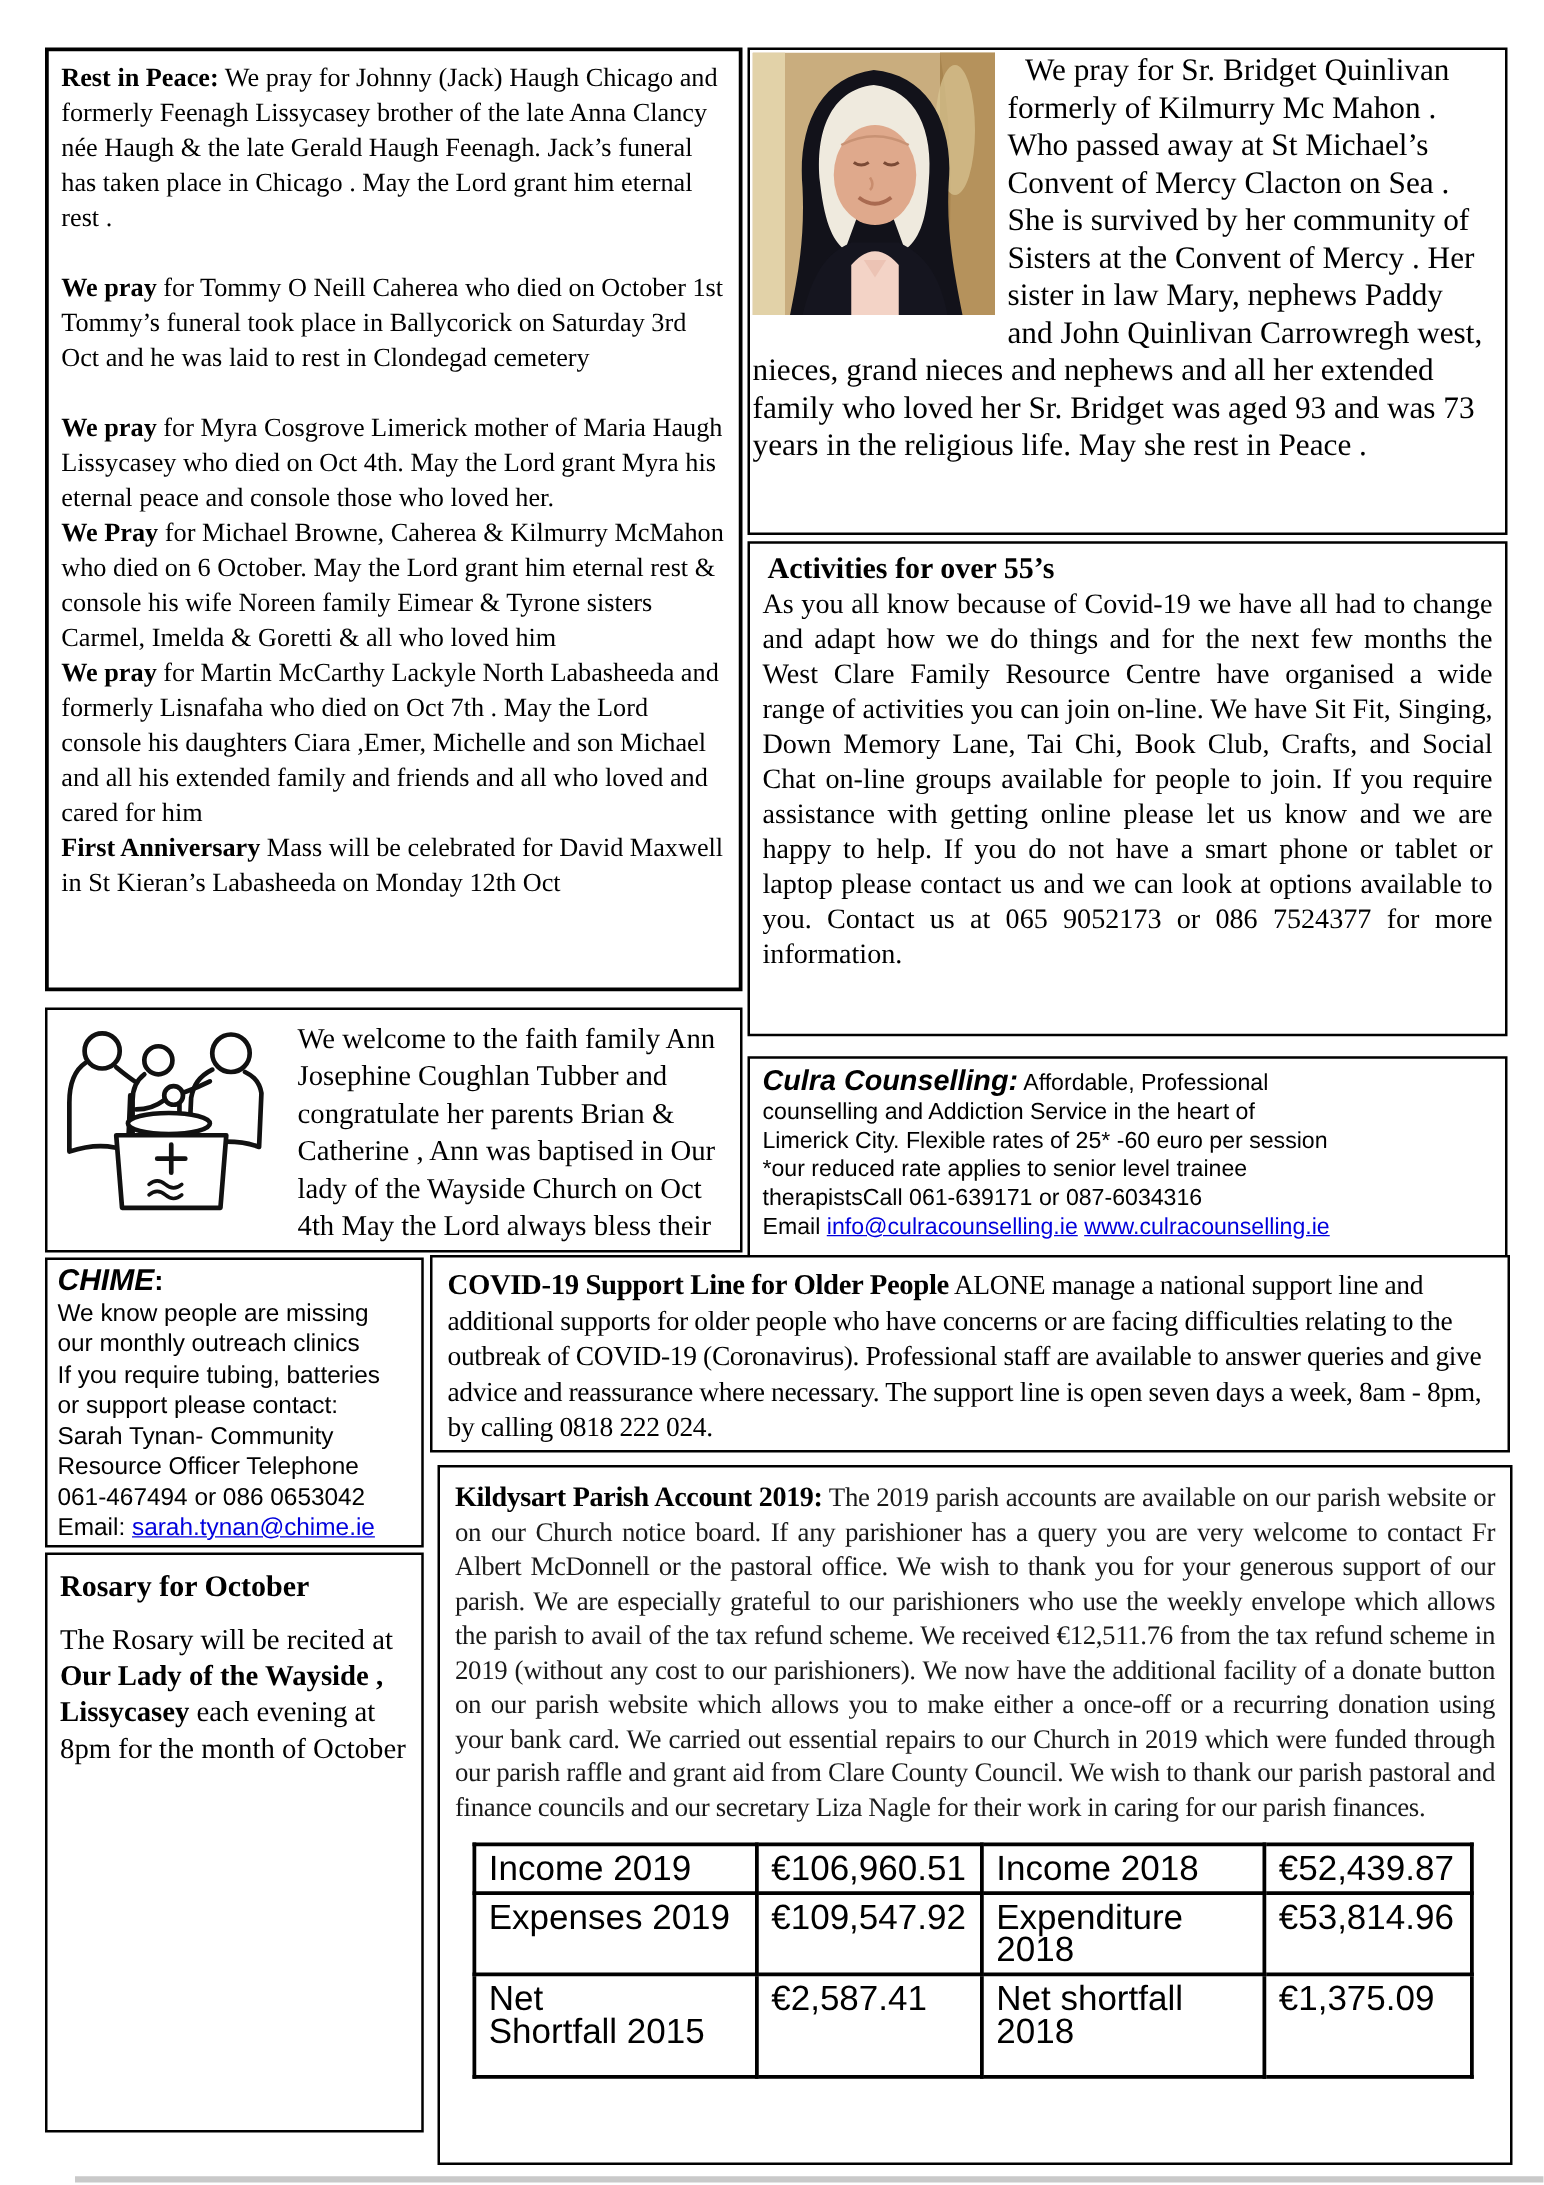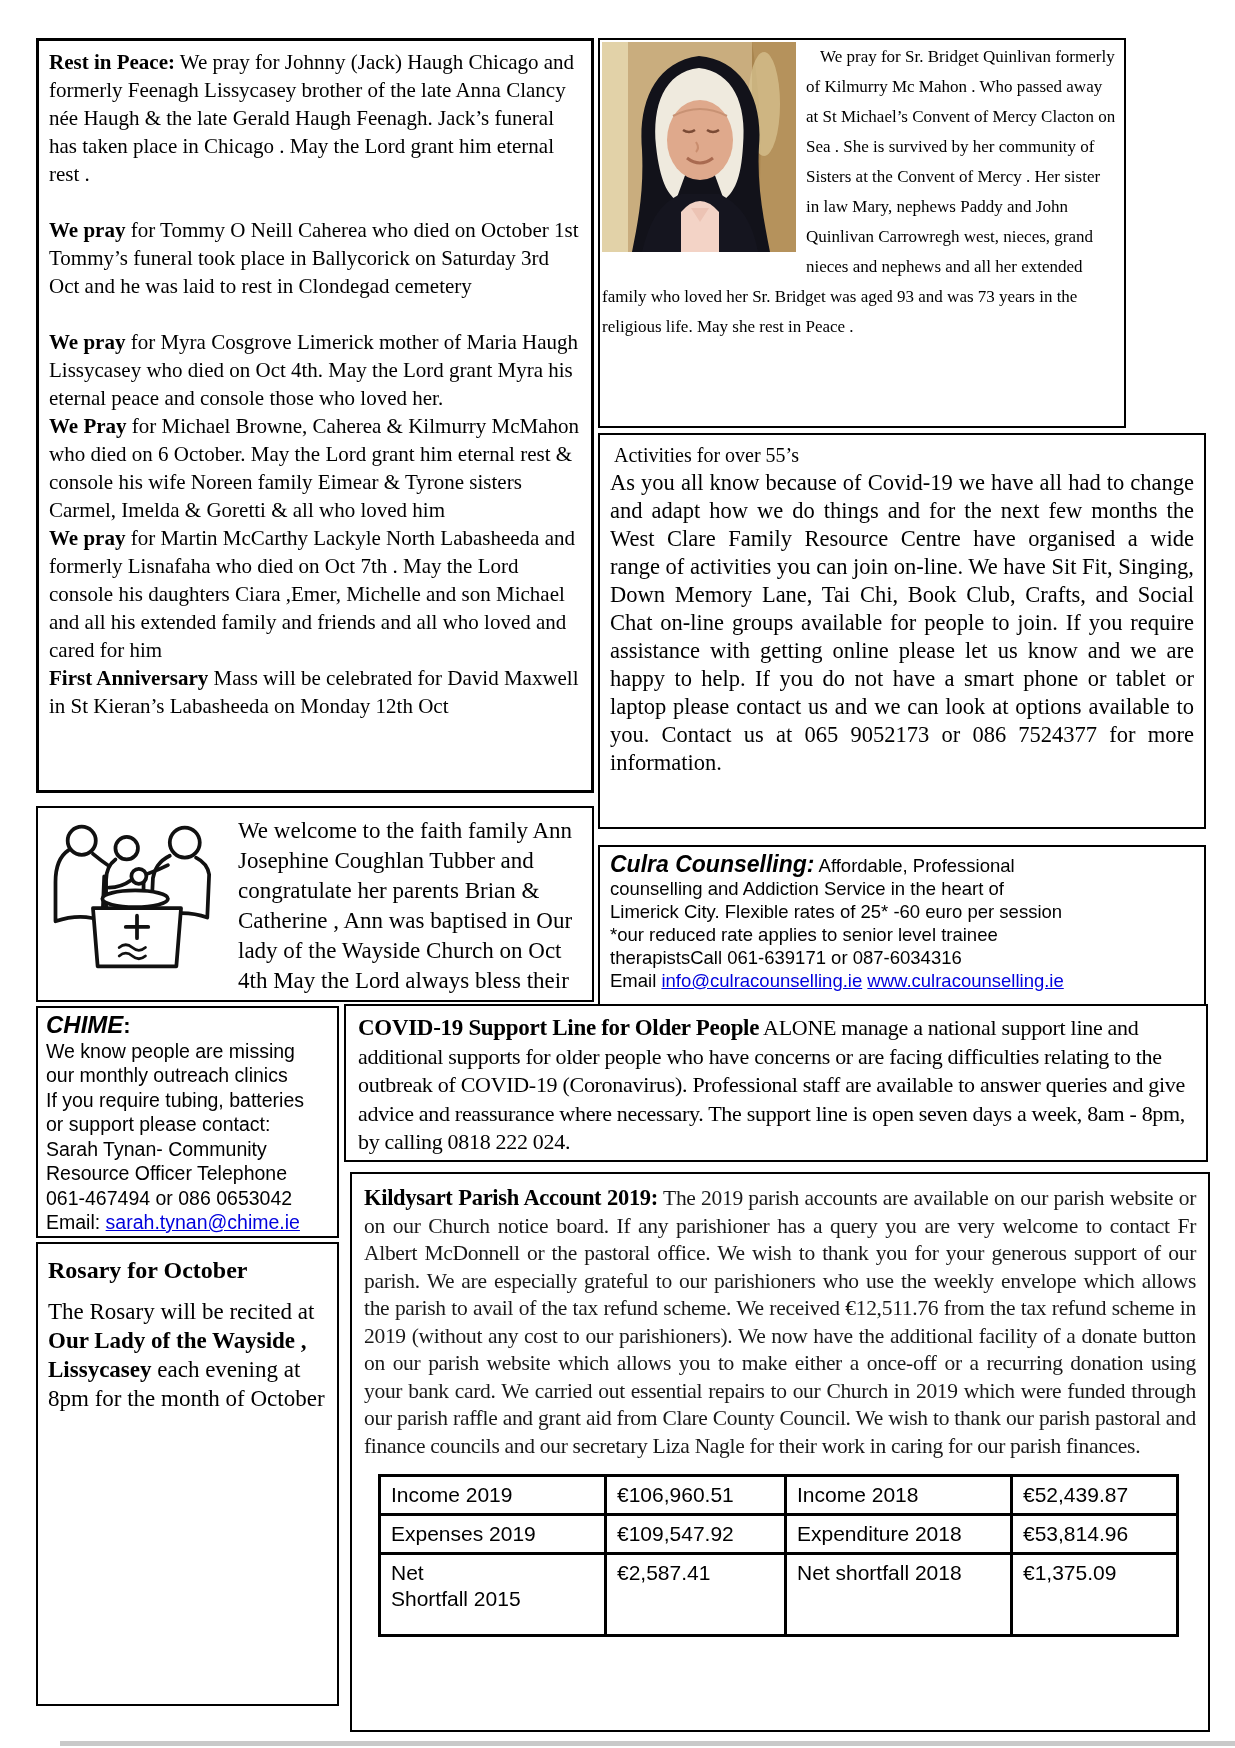--- a/index.html
+++ b/index.html
@@ -11,27 +11,27 @@
   .sans  { font-family:"Liberation Sans", sans-serif; color:#000; }
 
   a.link { color:#0000dd; text-decoration:underline; }
 
   
   #box-rip { left:36px; top:38px; width:558px; height:755px; border-width:3px; padding:7px 10px 4px 10px; font-size:21px; line-height:28px; }
   #box-rip p b { font-weight:bold;margin-top:48px; }
   .gap { margin-bottom:28px; }
 
   
-  #box-bridget { left:598px; top:38px; width:528px; height:390px; padding:2px 8px 2px 2px; font-size:17px; line-height:30px; }
+  #box-bridget { left:598px; top:38px; width:608px; height:390px; padding:2px 8px 2px 2px; font-size:25px; line-height:30px; }
   #box-bridget figure { float:left; width:194px; height:210px; margin:0 10px 2px 0; }
   #box-bridget p { text-indent:14px; }
 
   
   #box-activities { left:598px; top:433px; width:608px; height:396px; padding:6px 10px; font-size:22.5px; line-height:28px; }
-  #box-activities .title { font-weight:normal; font-size:20px; padding-left:4px; }
+  #box-activities .title { font-weight:bold; font-size:24px; padding-left:4px; }
   #box-activities .body { text-align:justify; }
 
   
   #box-baptism { left:36px; top:806px; width:558px; height:196px; padding:8px; font-size:23px; line-height:30px; }
   #box-baptism figure { float:left; width:178px; height:166px; margin:0 12px 0 2px; }
 
   
   #box-culra { left:598px; top:845px; width:608px; height:176px; padding:6px 10px; font-size:18.5px; line-height:23px; }
   #box-culra .title { font-weight:bold; font-style:italic; font-size:23px; }
 
@@ -48,21 +48,21 @@
   #box-rosary { left:36px; top:1242px; width:303px; height:464px; padding:12px 10px; font-size:23px; line-height:29px; }
   #box-rosary .title { font-weight:bold; font-size:24px; }
   #box-rosary .p1 { margin-top:29px; text-align:justify; }
   #box-rosary .p2 { margin-top:12px; }
 
   
   #box-kildysart { left:350px; top:1172px; width:860px; height:560px; padding:10px 12px; font-size:21.5px; line-height:27.5px; letter-spacing:-0.3px; color:#1a1a1a; }
   #box-kildysart .title { font-weight:bold; font-size:22.5px; color:#000000; }
   #box-kildysart .body-p { text-align:justify; }
 
-  .accounts { border-collapse:collapse; margin:14px 0 0 14px; font-family:"Liberation Sans", sans-serif; font-size:21px; color:#000; letter-spacing:0; }
+  .accounts { border-collapse:collapse; margin:14px 0 0 14px; font-family:"Liberation Sans", sans-serif; font-size:28px; color:#000; letter-spacing:0; }
   .accounts td { border:3px solid #000; padding:5px 10px; vertical-align:top; white-space:pre-line; line-height:26px; }
   .accounts .c1 { width:226px; } .accounts .c2 { width:180px; }
   .accounts .c3 { width:226px; } .accounts .c4 { width:166px; }
   .accounts .tall td { height:82px; }
 
   .pre { white-space:pre-line; }
 
   .edge-artifact { position:absolute; left:60px; right:0; bottom:2px; height:5px; background:#c9c9c9; }
 </style>
 </head>

